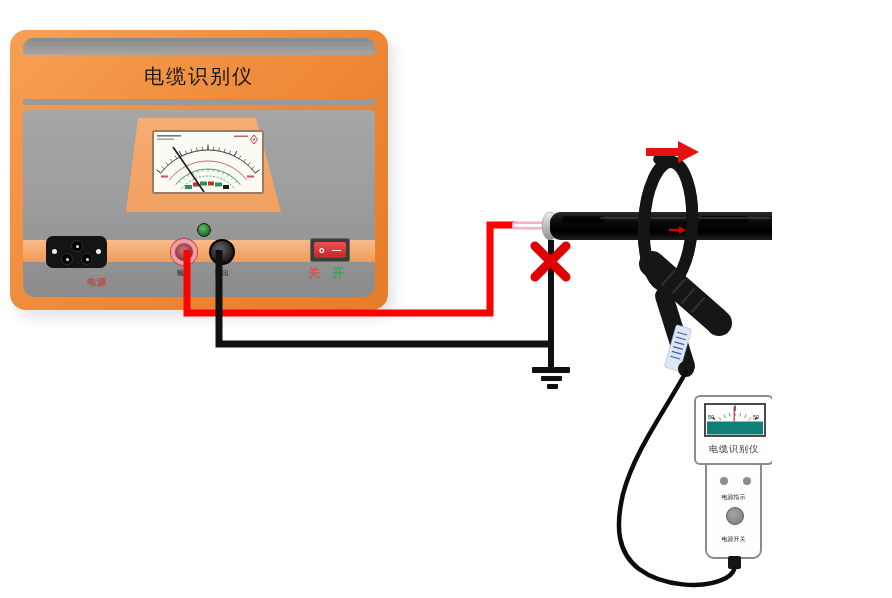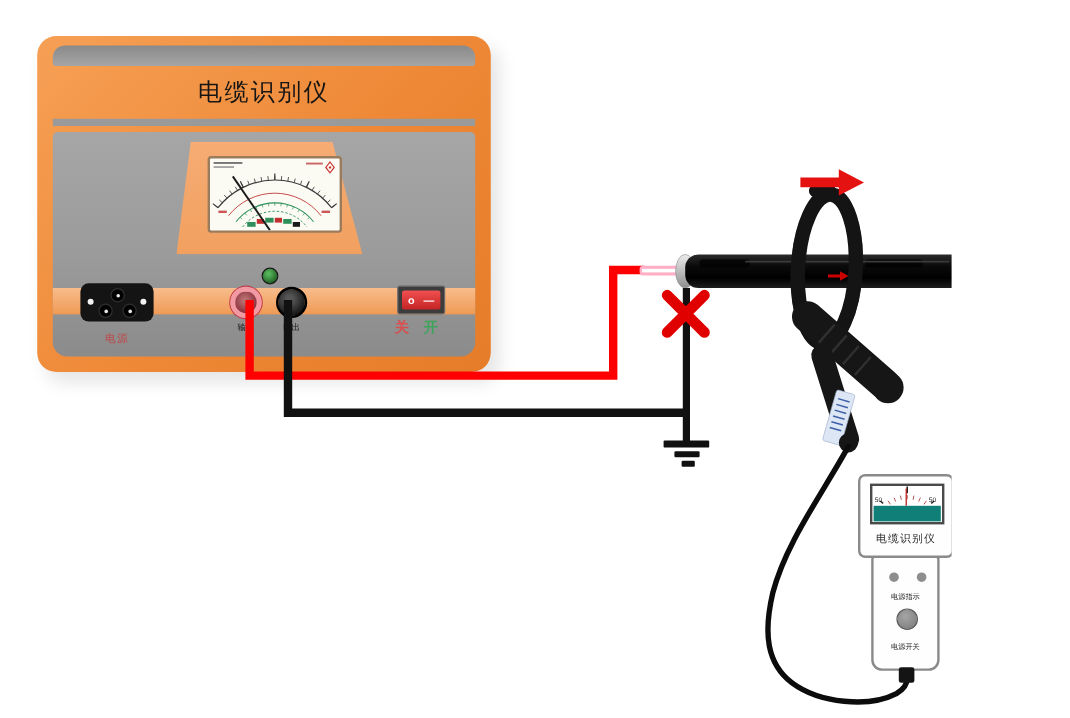--- a/index.html
+++ b/index.html
@@ -1,17 +1,17 @@
 <!DOCTYPE html>
 <html><head>
 <meta charset="utf-8">
 <style>
   html,body{margin:0;padding:0;background:#fff;}
   .stage{position:relative;width:772px;height:598px;background:#fff;overflow:hidden;
-         font-family:"Liberation Sans","DejaVu Sans",sans-serif;margin-left:21px;}
+         font-family:"Liberation Sans","DejaVu Sans",sans-serif;}
   .abs{position:absolute;}
 
   
   .tx{left:10px;top:30px;width:378px;height:280px;border-radius:16px;
       background:linear-gradient(135deg,#F6A055 0%,#EE8836 55%,#E57C29 100%);
       box-shadow:7px 9px 14px rgba(0,0,0,.10);z-index:1;}
   .tx-strip-top{left:13px;top:8px;width:352px;height:17px;border-radius:10px 10px 3px 3px;
       background:linear-gradient(180deg,#8A8A8A,#A5A5A5);}
   .tx-title{left:0;top:33px;width:100%;text-align:center;font-size:20px;letter-spacing:2px;color:#151515;}
   .tx-strip-thin{left:13px;top:69px;width:352px;height:6px;background:#9A9A9A;}
@@ -29,21 +29,21 @@
   .term{border-radius:50%;box-sizing:border-box;width:26px;height:26px;}
   .term-red{left:148px;top:129px;border:4px solid #F29AA4;box-shadow:0 0 0 1px #C23A4A;
       background:radial-gradient(circle at 45% 40%,#B97070 10%,#8C3240 70%);}
   .term-black{left:186px;top:129px;border:2px solid #000;
       background:radial-gradient(circle at 42% 38%,#565656 15%,#141414 75%);}
   .term-label{top:158px;width:30px;text-align:center;font-size:7px;color:#141414;}
   .socket{left:23px;top:126px;width:61px;height:32px;background:#141414;border-radius:7px;}
   .screw{width:5px;height:5px;border-radius:50%;background:#F2F2F2;top:13px;}
   .hole{width:12px;height:12px;border-radius:50%;background:#000;border:1px solid #303030;box-sizing:border-box;}
   .pin{width:3px;height:3px;border-radius:50%;background:#E8E8E8;left:4px;top:4px;}
-  .power-label{left:23px;top:166px;width:61px;text-align:center;font-size:9px;font-weight:normal;
+  .power-label{left:23px;top:166px;width:61px;text-align:right;font-size:9px;font-weight:bold;
       color:#BF4848;letter-spacing:1px;}
   .switch{left:287px;top:128px;width:40px;height:24px;background:#3C3C3C;border:1px solid #6A6A6A;
       border-radius:2px;box-sizing:border-box;padding:3px;}
   .switch-rocker{width:100%;height:100%;border-radius:2px;background:linear-gradient(180deg,#F25050,#C42424);
       display:flex;align-items:center;justify-content:space-between;padding:0 5px;box-sizing:border-box;
       color:#fff;font-size:9px;font-weight:bold;line-height:1;}
   .sw-label{top:155px;width:24px;text-align:center;font-size:12px;font-weight:bold;}
   .sw-off{left:279px;color:#D94F4F;}
   .sw-on{left:303px;color:#3FA35C;}
 

